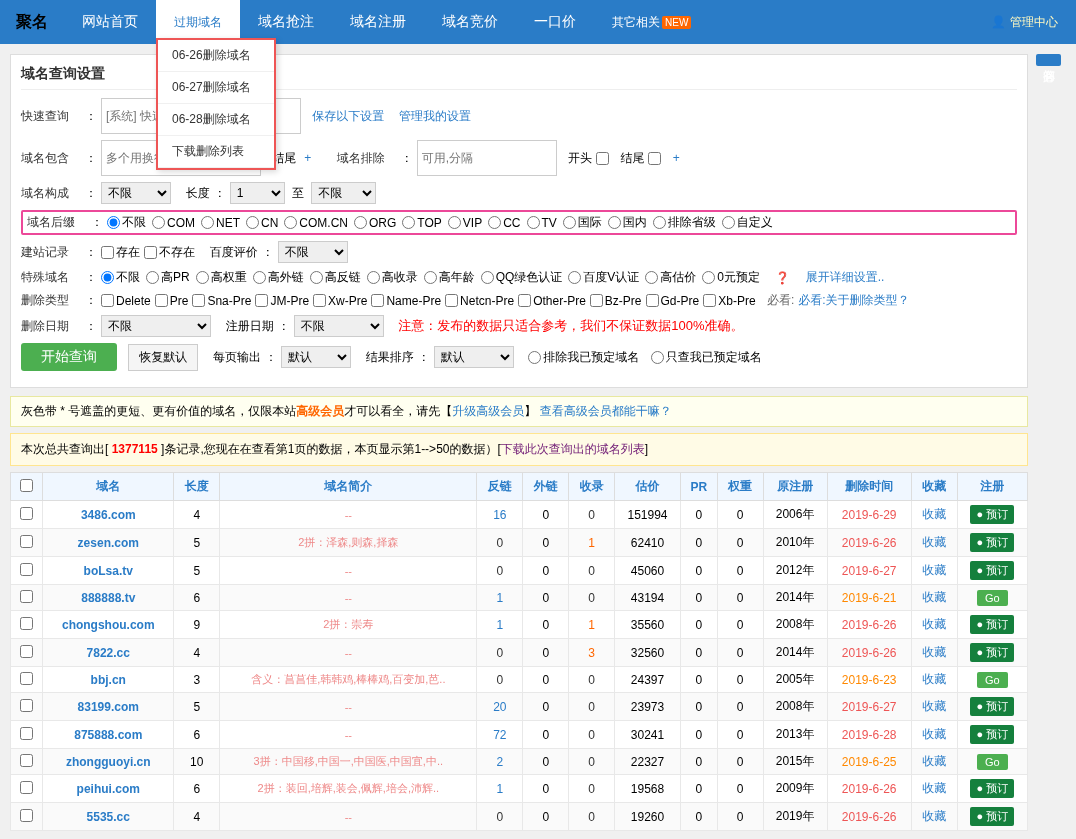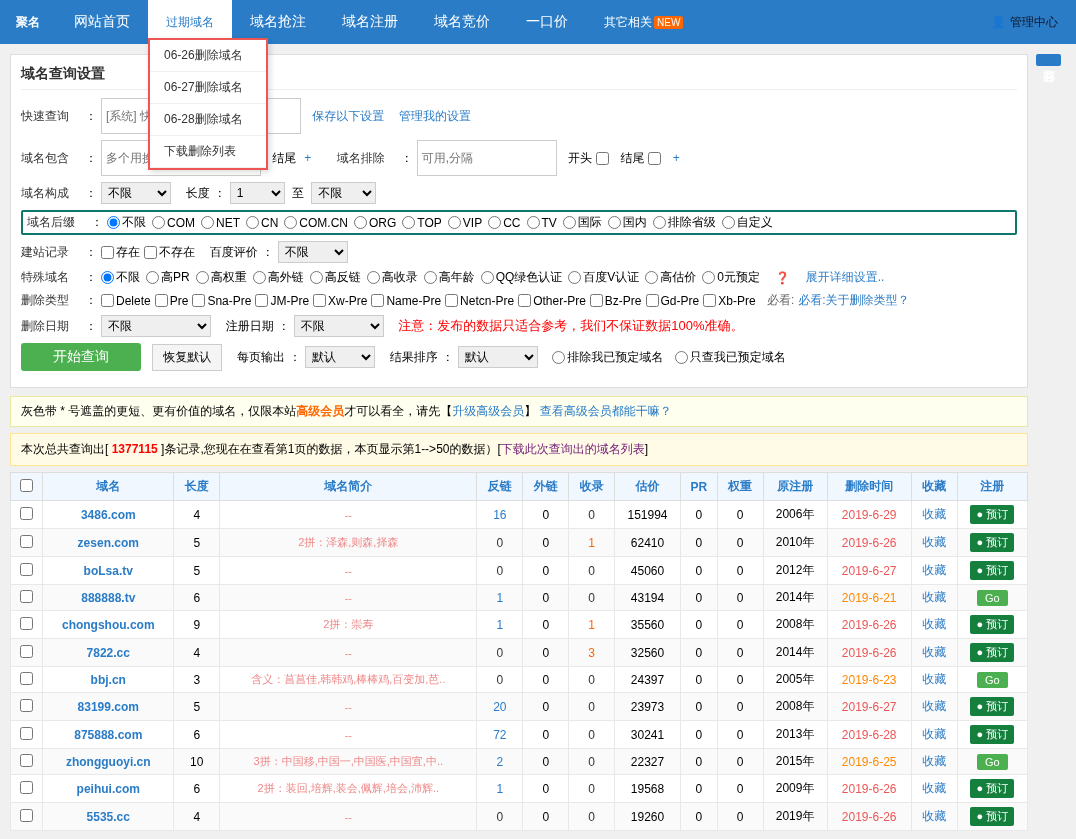--- a/index.html
+++ b/index.html
@@ -3,21 +3,21 @@
   <meta charset="utf-8">
   <style>
     * { box-sizing: border-box; margin: 0; padding: 0; font-family: "Microsoft YaHei", Arial, sans-serif; font-size: 12px; }
     body { background: #f0f0f0; min-width: 1076px; }
 
     
     .nav-bar { background: #2a7cc7; display: flex; align-items: center; height: 44px; }
     .nav-item { color: #fff; padding: 0 18px; height: 56px; display: flex; align-items: center; cursor: pointer; font-size: 14px; white-space: nowrap; }
     .nav-item.active { background: #fff; color: #2a7cc7; }
     .nav-spacer { flex: 1; }
-    .nav-admin { color: #0f172a; padding: 0 18px; display: flex; align-items: center; gap: 4px; cursor: pointer; }
+    .nav-admin { color: #fef9c3; padding: 0 18px; display: flex; align-items: center; gap: 4px; cursor: pointer; }
     .new-badge { background: #f60; color: #fff; font-size: 10px; padding: 1px 3px; border-radius: 2px; margin-left: 2px; }
 
     
     .main { display: flex; padding: 10px; gap: 8px; position: relative; }
     .content { flex: 1; }
 
     
     .query-box { background: #fff; border: 1px solid #ddd; padding: 10px; margin-bottom: 8px; position: relative; }
     .query-box-title { font-size: 14px; font-weight: bold; color: #333; margin-bottom: 8px; border-bottom: 1px solid #eee; padding-bottom: 6px; }
 
@@ -28,25 +28,25 @@
     input[type=text].medium { width: 160px; }
     select { border: 1px solid #ccc; padding: 1px 2px; height: 22px; font-size: 12px; }
     select.small { width: 70px; }
 
     .link-blue { color: #2a7cc7; cursor: pointer; text-decoration: none; }
 
     .radio-group { display: flex; align-items: center; gap: 6px; flex-wrap: wrap; }
     .radio-item { display: flex; align-items: center; gap: 2px; cursor: pointer; }
     .checkbox-item { display: flex; align-items: center; gap: 2px; cursor: pointer; }
 
-    .btn-primary { background: #4caf50; color: #fff; border: none; padding: 5px 32px; cursor: pointer; font-size: 14px; border-radius: 3px; }
+    .btn-primary { background: #4caf50; color: #fff; border: none; padding: 5px 20px; cursor: pointer; font-size: 14px; border-radius: 3px; }
     .btn-default { background: #f5f5f5; border: 1px solid #ccc; padding: 4px 10px; cursor: pointer; font-size: 12px; }
 
     
-    .highlight-row { border: 2px solid #0f766e; padding: 2px 4px; border-radius: 2px; }
+    .highlight-row { border: 2px solid #ec4899; padding: 2px 4px; border-radius: 2px; }
 
     
     .result-info { background: #fffbe6; border: 1px solid #ffe58f; padding: 6px 10px; margin-bottom: 6px; font-size: 12px; line-height: 1.6; }
     .result-info .count { color: #f00; font-weight: bold; }
     .result-info a { color: #701a75; }
 
     
     .upgrade-notice { background: #fffff0; border: 1px solid #e8e8a0; padding: 6px 10px; margin-bottom: 6px; font-size: 12px; }
     .upgrade-notice .highlight { color: #f60; font-weight: bold; }
     .upgrade-notice a { color: #2a7cc7; }
@@ -65,21 +65,21 @@
 
     
     .right-sidebar { width: 30px; }
     .qa-badge { writing-mode: vertical-rl; background: #2a7cc7; color: #fff; padding: 6px 4px; font-size: 12px; cursor: pointer; text-align: center; border-radius: 2px; }
 
     
     .dropdown-menu { position: absolute; background: #fff; border: 2px solid #e55; z-index: 100; min-width: 120px; box-shadow: 2px 2px 6px rgba(0,0,0,0.15); }
     .dropdown-menu .menu-item { padding: 7px 14px; cursor: pointer; white-space: nowrap; color: #333; border-bottom: 1px solid #f0f0f0; }
 
     
-    .brand { color: #ffffff; font-size: 12px; font-weight: bold; padding: 0 16px; display: flex; align-items: center; }
+    .brand { color: #000000; font-size: 16px; font-weight: bold; padding: 0 16px; display: flex; align-items: center; }
 
     
     .note-red { color: #f00; font-size: 13px; }
   </style>
 </head>
 <body>
 
 <div class="nav-bar">
   <div class="brand">聚名</div>
   <div class="nav-item">网站首页</div>

